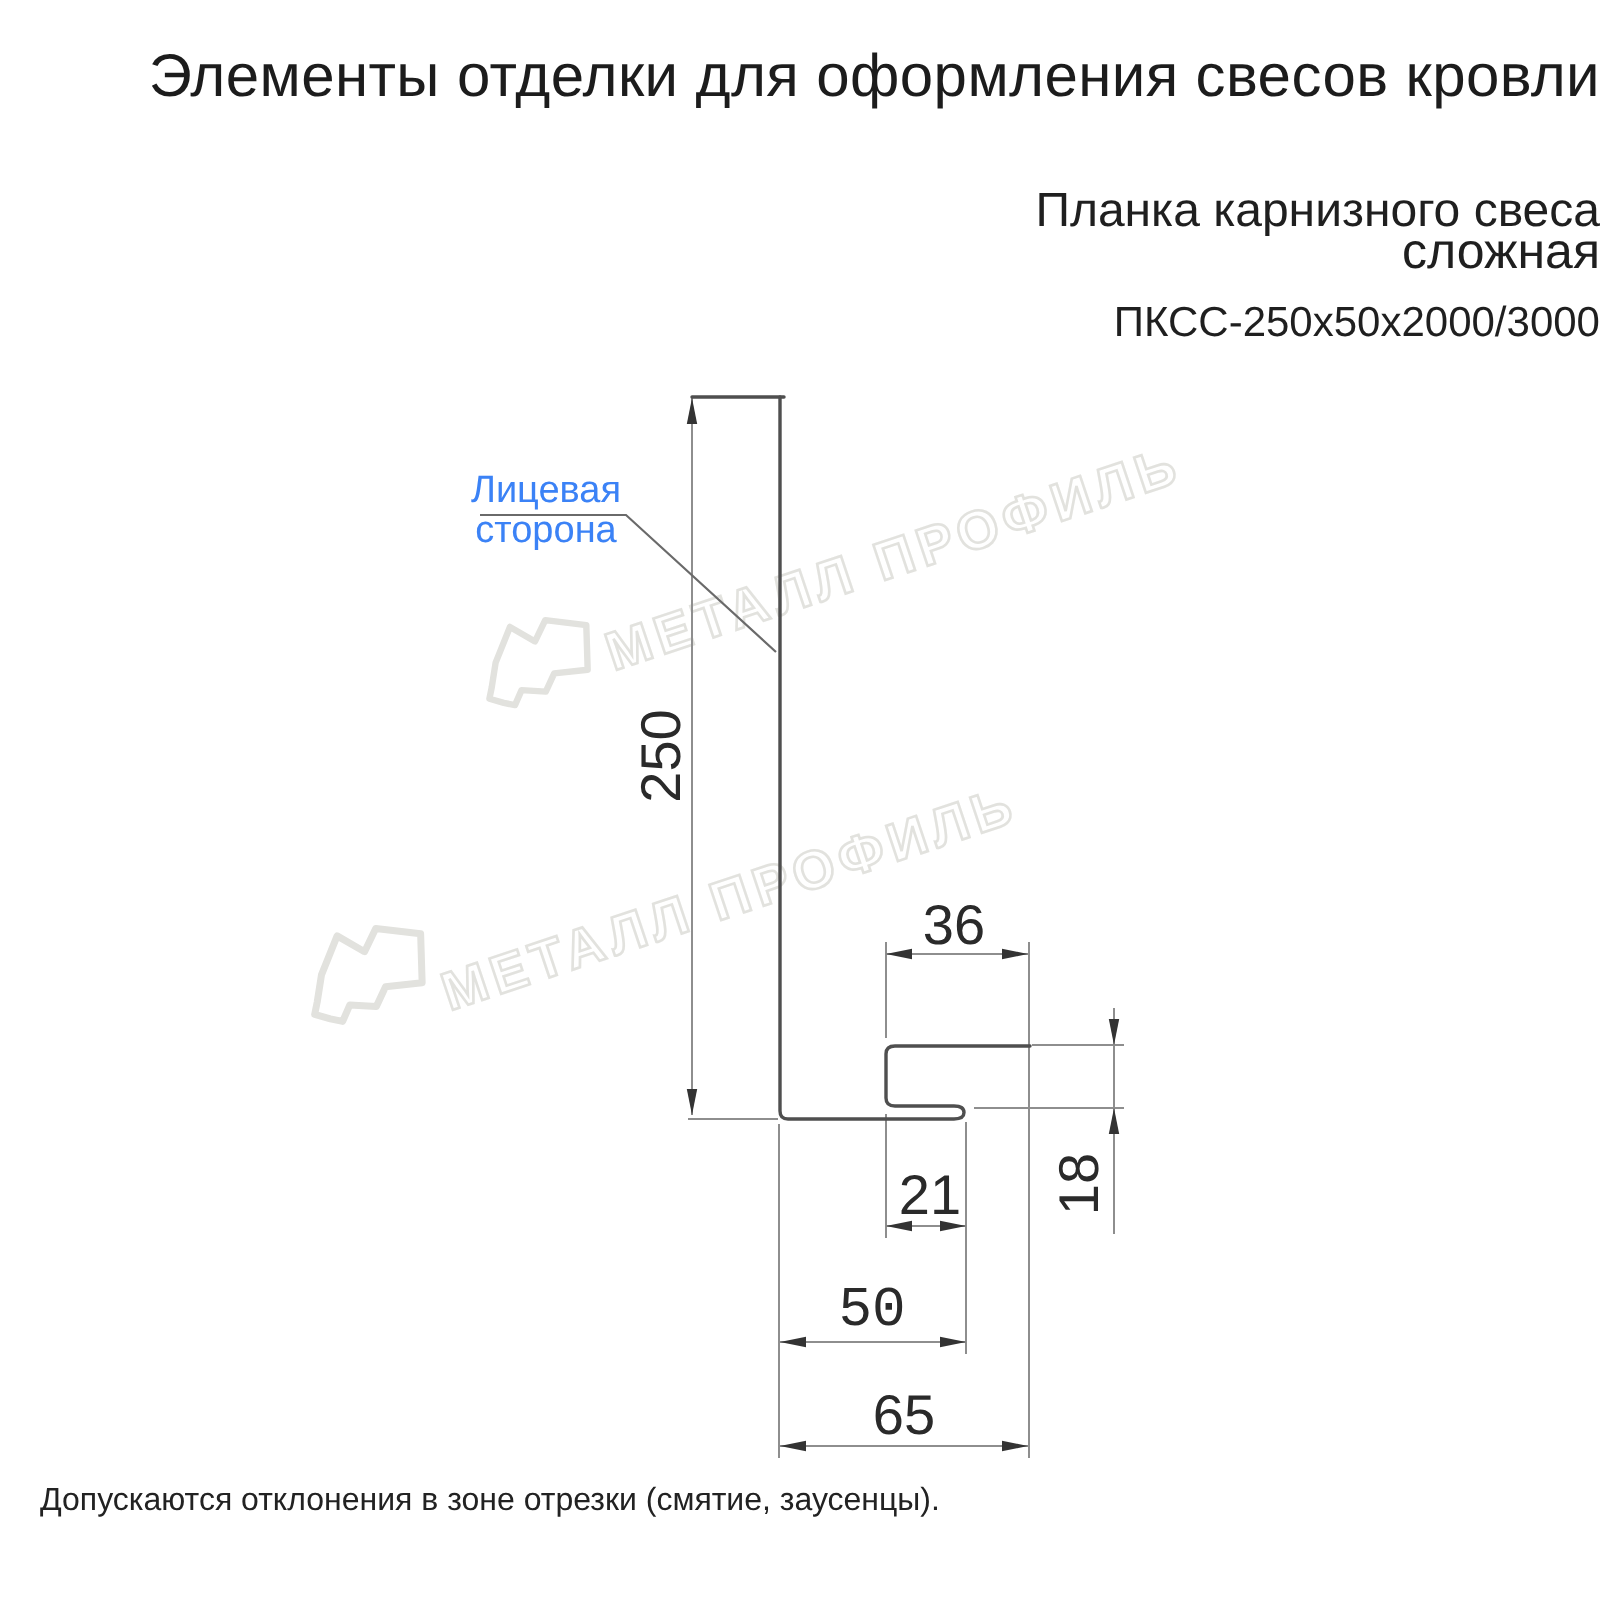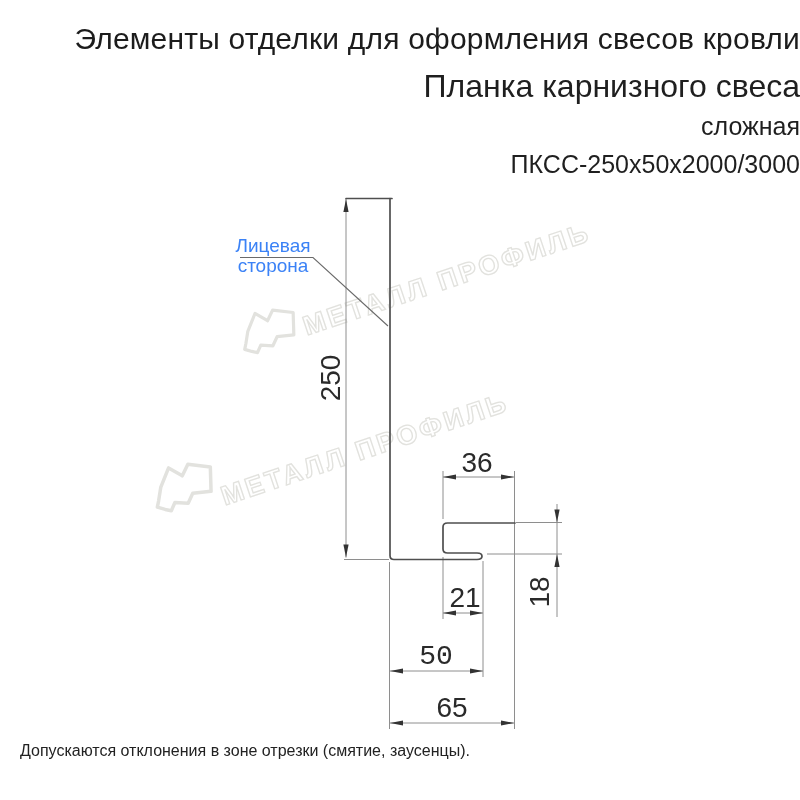--- a/index.html
+++ b/index.html
@@ -1,23 +1,23 @@
 <!DOCTYPE html>
 <html><head>
 <meta charset="utf-8">
 <style>
   html,body{margin:0;padding:0;background:#ffffff;}
   body{width:800px;height:800px;position:relative;overflow:hidden;
        font-family:"Liberation Sans", sans-serif;color:#1f1f1f;}
   .abs{position:absolute;}
   .ctr{text-align:right;width:800px;left:0;}
   .title{top:22px;font-size:30px;letter-spacing:.2px;color:#1c1c1c;}
-  .sub1{top:68px;font-size:32px;}
+  .sub1{top:92px;font-size:24px;}
   .sub2{top:112px;font-size:25px;}
-  .model{top:150px;font-size:25px;}
+  .model{top:150px;font-size:21px;}
   .facelabel{left:231px;top:236px;width:84px;text-align:center;
              font-size:19px;line-height:20px;color:#3b82f6;}
   .dim{font-size:28px;color:#2a2a2a;white-space:nowrap;
        transform:translate(-50%,-50%);}
   .dim.rot{transform:translate(-50%,-50%) rotate(-90deg);}
   .notes{left:20px;top:741px;font-size:16px;line-height:20px;color:#222;}
   .wm-text{font-weight:700;font-size:27px;letter-spacing:3px;color:#ffffff;
            -webkit-text-stroke:1.3px #e2e2de;text-shadow:0 0 1px #e6e6e2;
            white-space:nowrap;transform-origin:0 50%;}
   .wm1{left:304px;top:312px;transform:rotate(-18.5deg);}

